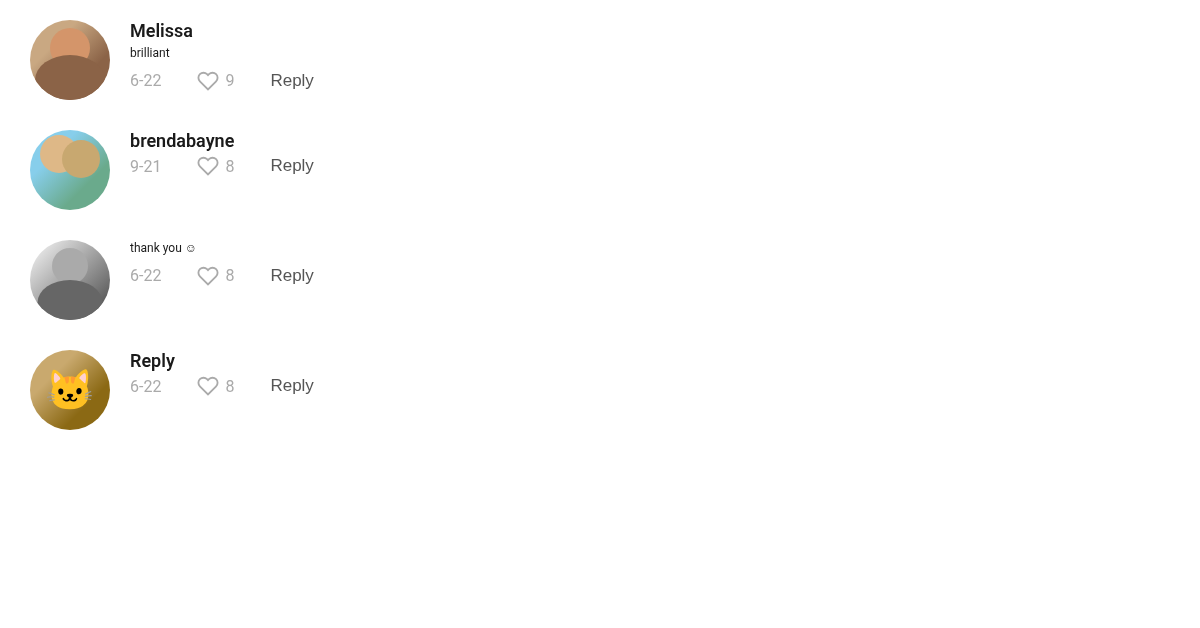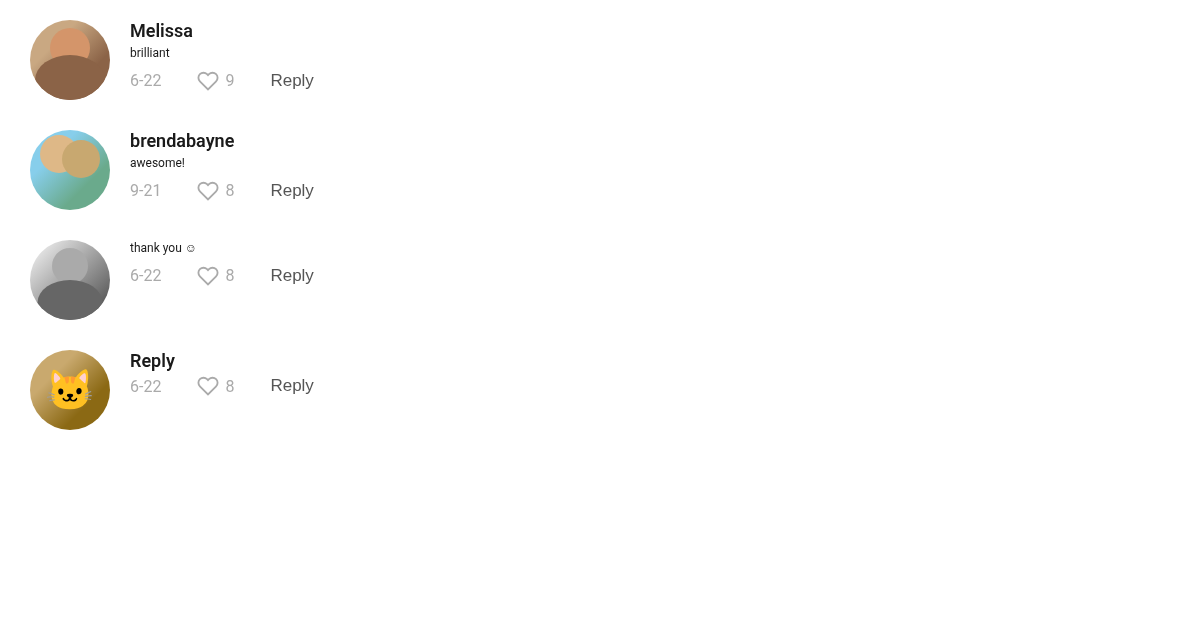--- a/index.html
+++ b/index.html
@@ -230,21 +230,20 @@
             <span class="like-count">9</span>
           </div>
           <button class="reply-btn">Reply</button>
         </div>
       </div>
     </div>
     <div class="comment-item">
       <div class="avatar avatar-brenda"></div>
       <div class="comment-content">
         <div class="username">brendabayne</div>
-        <div class="comment-text">awesome!</div>
         <div class="comment-meta">
           <span class="comment-date">9-21</span>
           <div class="like-section">
             <span class="heart-icon">
               <svg class="heart-svg" viewBox="0 0 24 24" xmlns="http://www.w3.org/2000/svg">
                 <path d="M20.84 4.61a5.5 5.5 0 0 0-7.78 0L12 5.67l-1.06-1.06a5.5 5.5 0 0 0-7.78 7.78l1.06 1.06L12 21.23l7.78-7.78 1.06-1.06a5.5 5.5 0 0 0 0-7.78z"></path>
               </svg>
             </span>
             <span class="like-count">8</span>
           </div>

